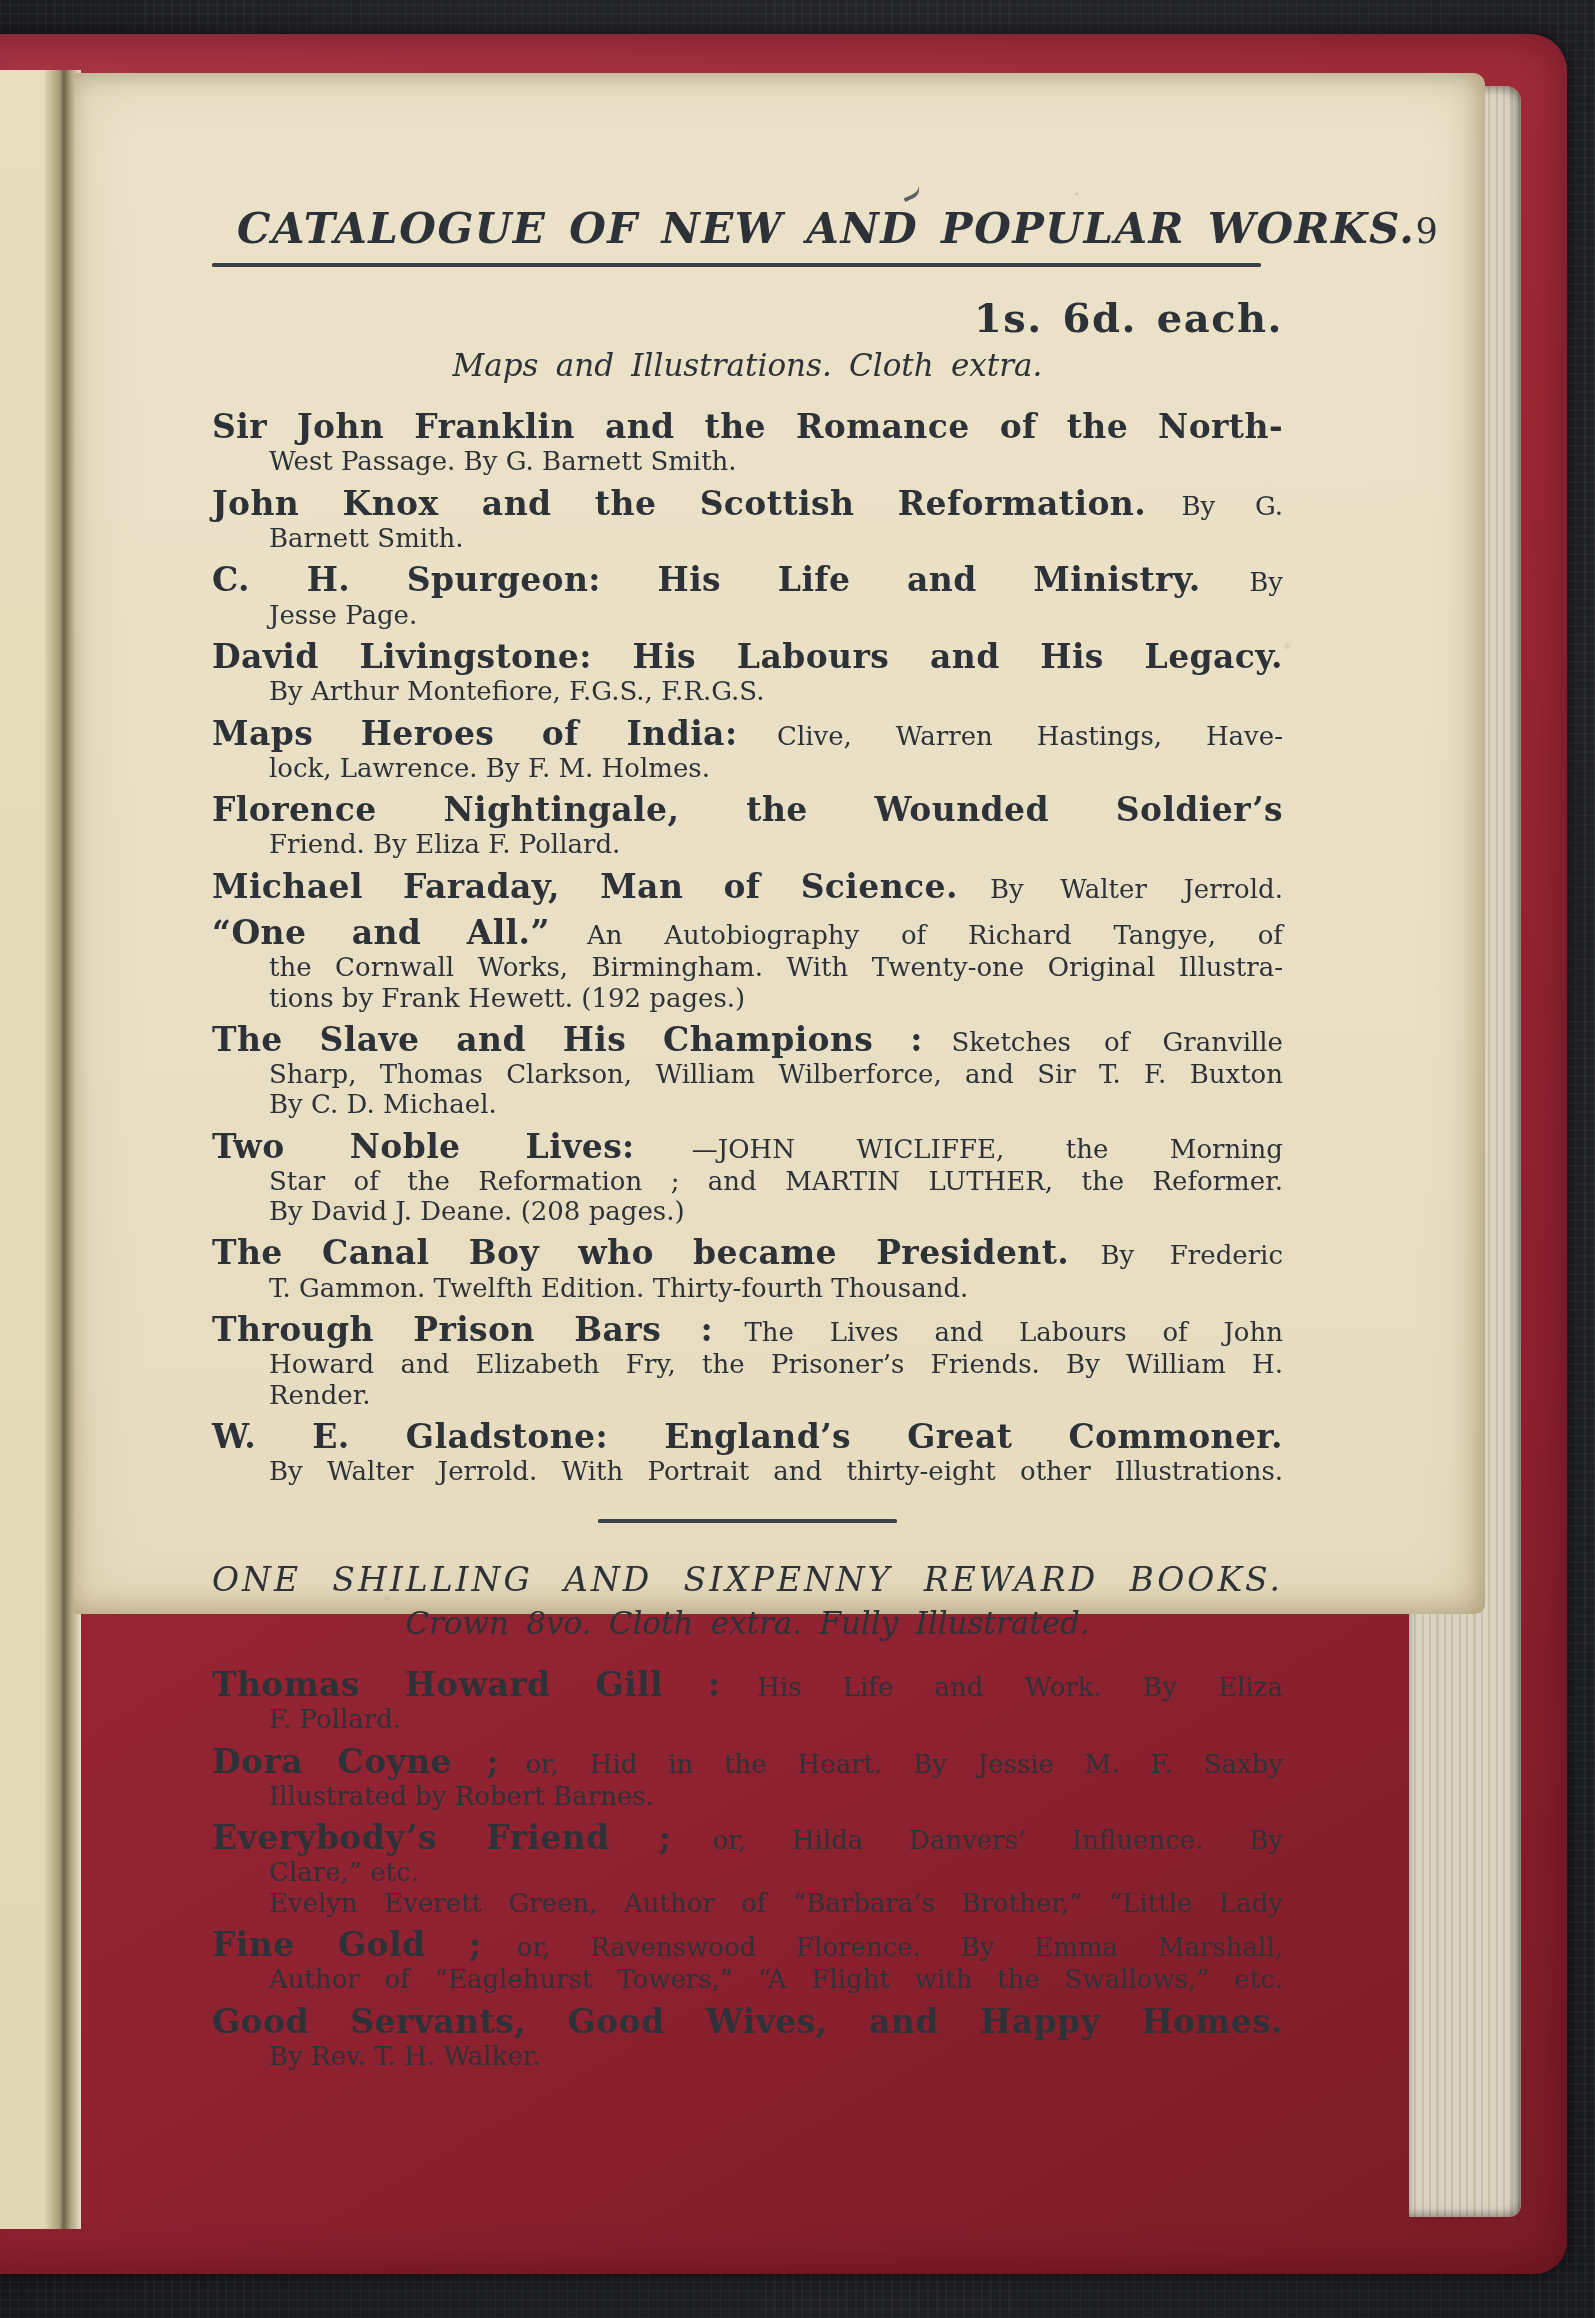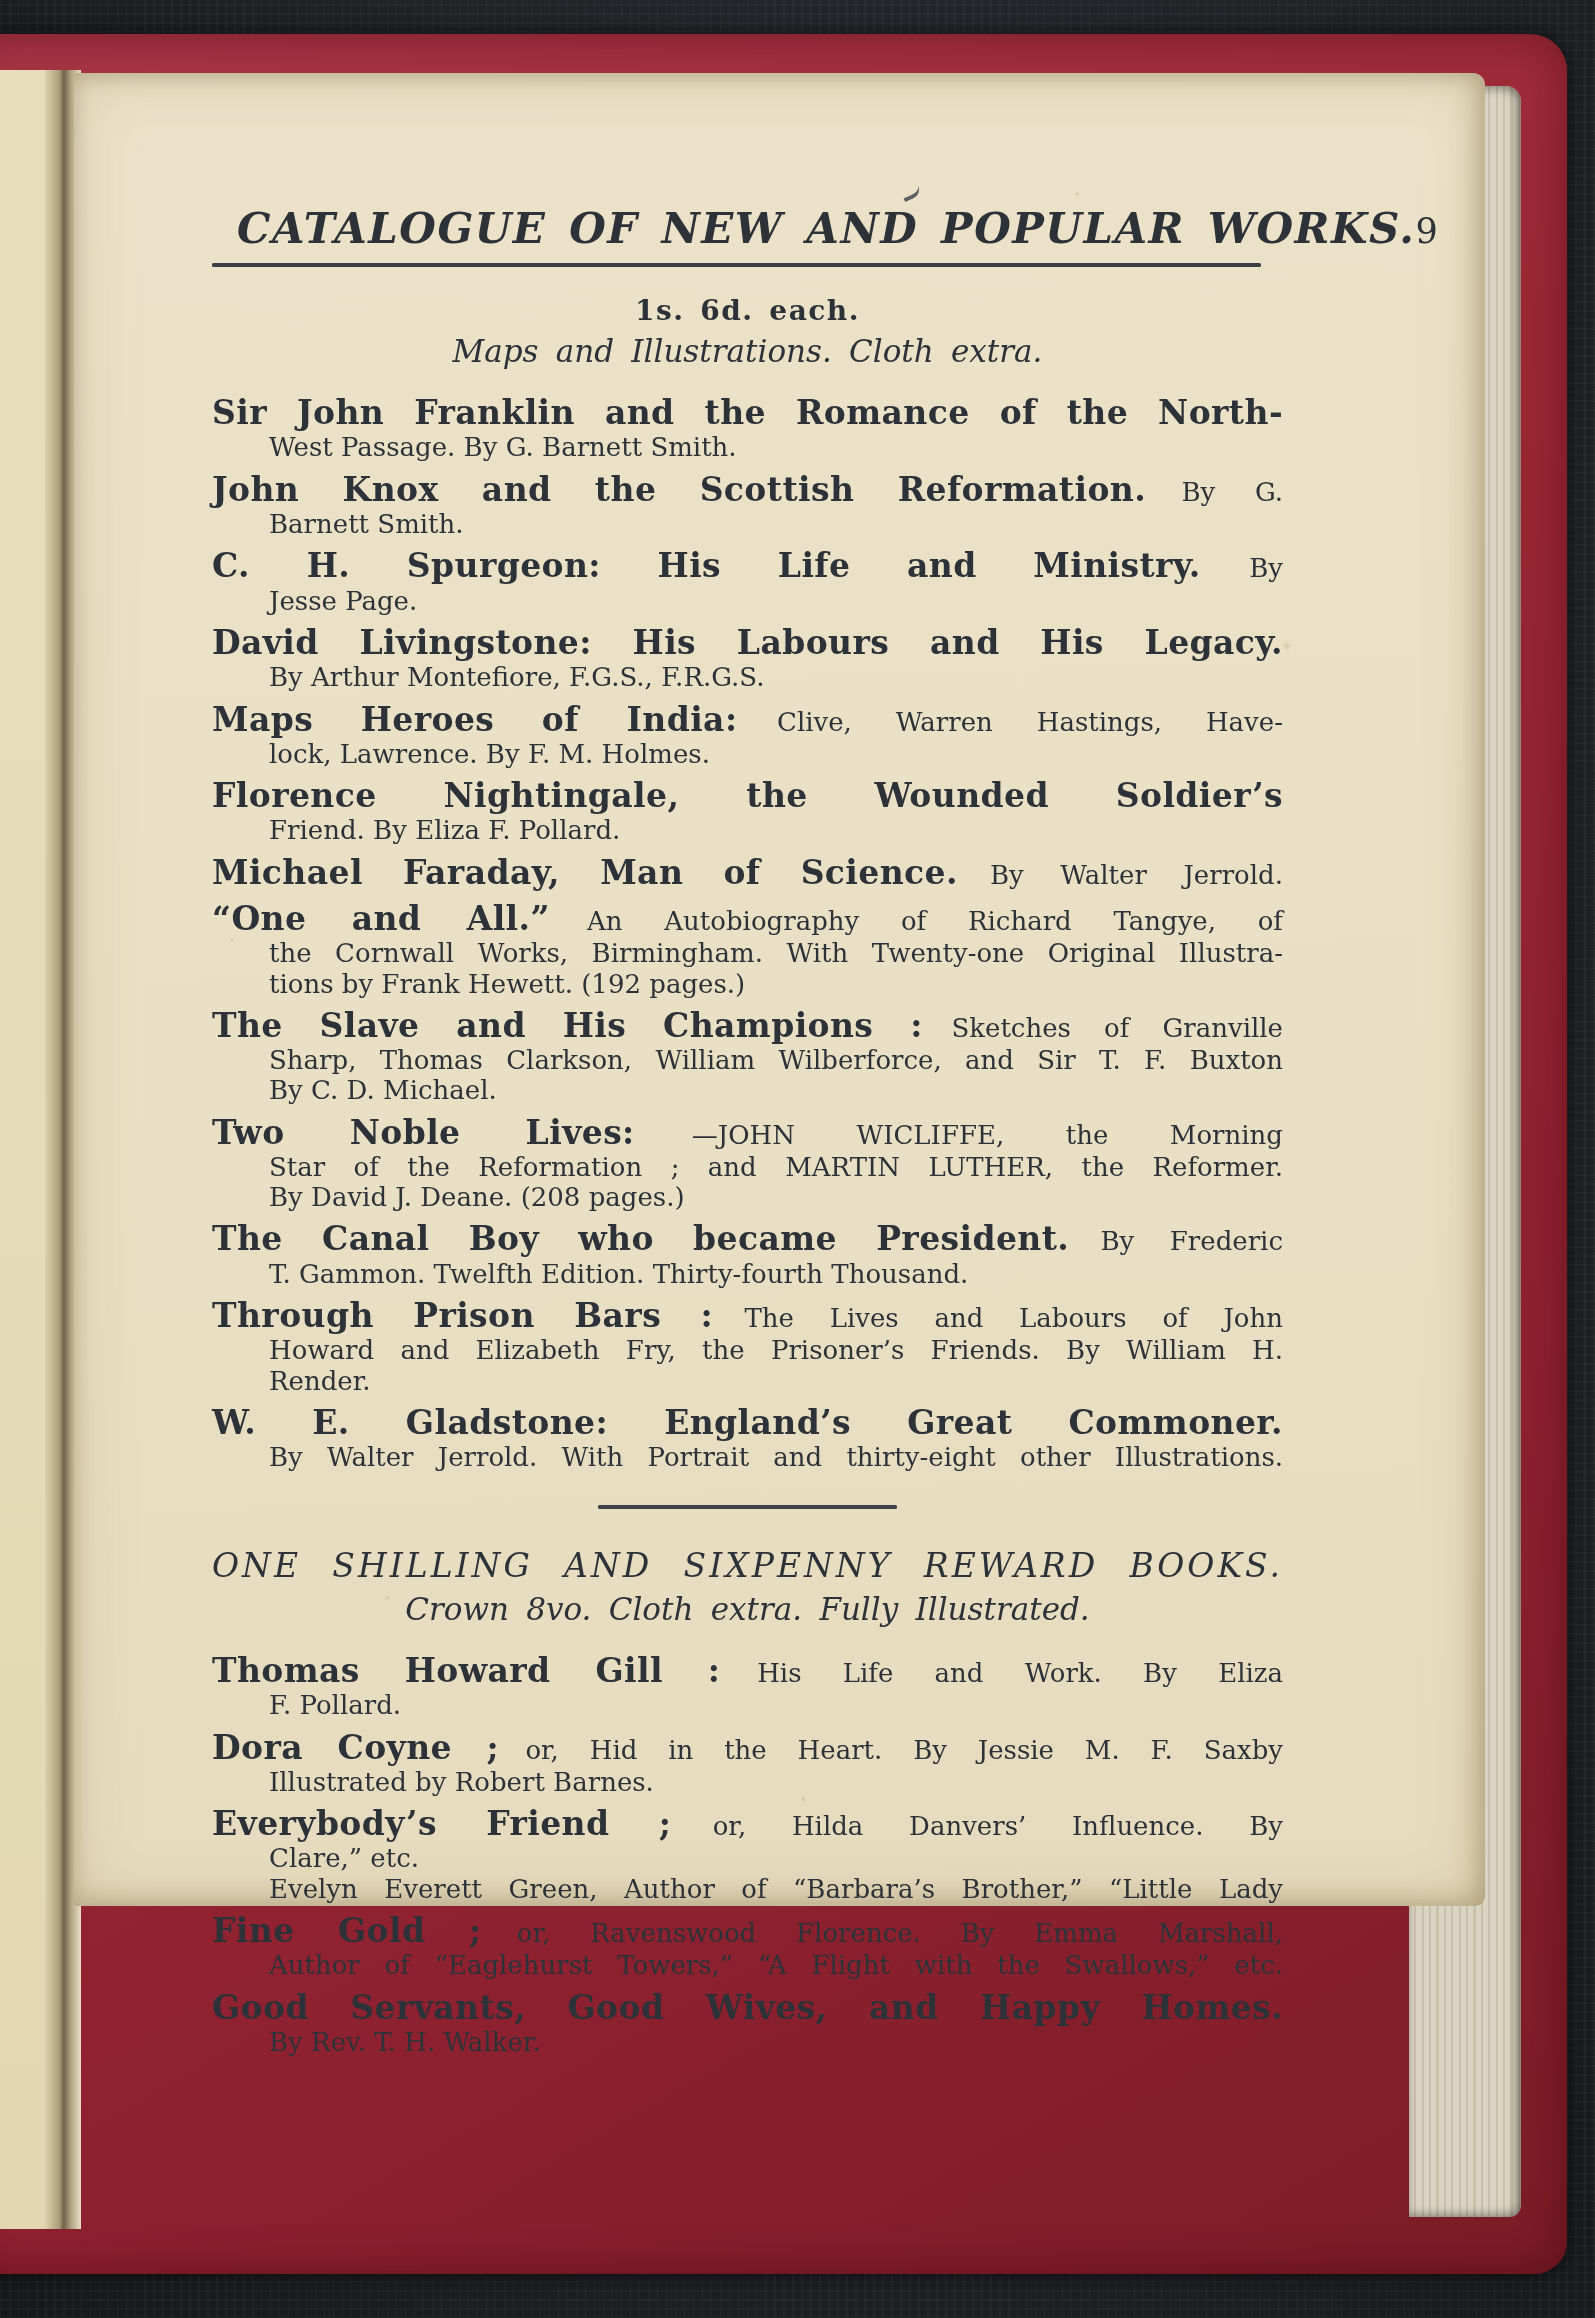--- a/index.html
+++ b/index.html
@@ -28,21 +28,21 @@
   }
   .facing{
     position:absolute;left:0;top:70px;width:49px;height:2159px;
     background:linear-gradient(180deg,#e8debd 0%,#e6dbb8 50%,#e2d7b2 100%);
   }
   .gutter{
     position:absolute;left:45px;top:70px;width:36px;height:2159px;
     background:linear-gradient(90deg,#ddd2b0 0%,#a99c78 40%,#6e634a 52%,#b0a37f 72%,#e9e0c6 100%);
   }
   .page{
-    position:absolute;left:74px;top:73px;width:1411px;height:1833px;
+    position:absolute;left:74px;top:73px;width:1411px;height:1541px;
     border-radius:2.2px 12px 9px 2.2px;
     background:
       radial-gradient(4.5px 4.5px at 500px 2054px, rgba(120,90,50,.55), transparent 65%),
       radial-gradient(3.7px 3.7px at 1003px 121px, rgba(150,110,60,.35), transparent 65%),
       radial-gradient(3px 3px at 158px 867px, rgba(170,80,80,.30), transparent 65%),
       radial-gradient(6.7px 6.7px at 1213px 573px, rgba(140,110,70,.22), transparent 65%),
       radial-gradient(3.7px 3.7px at 729px 1726px, rgba(130,100,60,.25), transparent 65%),
       radial-gradient(5.2px 5.2px at 313px 1525px, rgba(140,110,70,.18), transparent 65%),
       linear-gradient(178deg,#ebe2c9 0%,#e9dfc4 60%,#e6dbbe 100%);
     box-shadow:
@@ -58,21 +58,21 @@
     transform:rotate(-24deg);opacity:.85;
   }
   .header{display:flex;align-items:baseline;}
   .htitle{
     font-style:italic;font-weight:bold;font-size:42px;letter-spacing:1.5px;word-spacing:6.7px;
     padding-left:25px;white-space:nowrap;
   }
   .hpage{margin-left:auto;font-size:35px;padding-right:12px;}
   .hrule{height:3.7px;background:#3a4046;width:1049px;margin-top:10.4px;border-radius:1.5px;}
   .price{
-    text-align:center;font-weight:bold;font-size:28px;letter-spacing:1.5px;word-spacing:4.5px;
+    text-align:right;font-weight:bold;font-size:40px;letter-spacing:1.5px;word-spacing:4.5px;
     margin-top:27px;
   }
   .shead1{
     font-style:italic;font-size:33px;margin-top:22px;
     text-align:justify;text-align-last:justify;
   }
   .shead1 .scaps{letter-spacing:3px;}
   .shead2{font-style:italic;font-size:31px;text-align:center;margin-top:6px;word-spacing:7.4px;}
   .entries{margin-top:25px;}
   .entry{margin-bottom:8.2px;}

